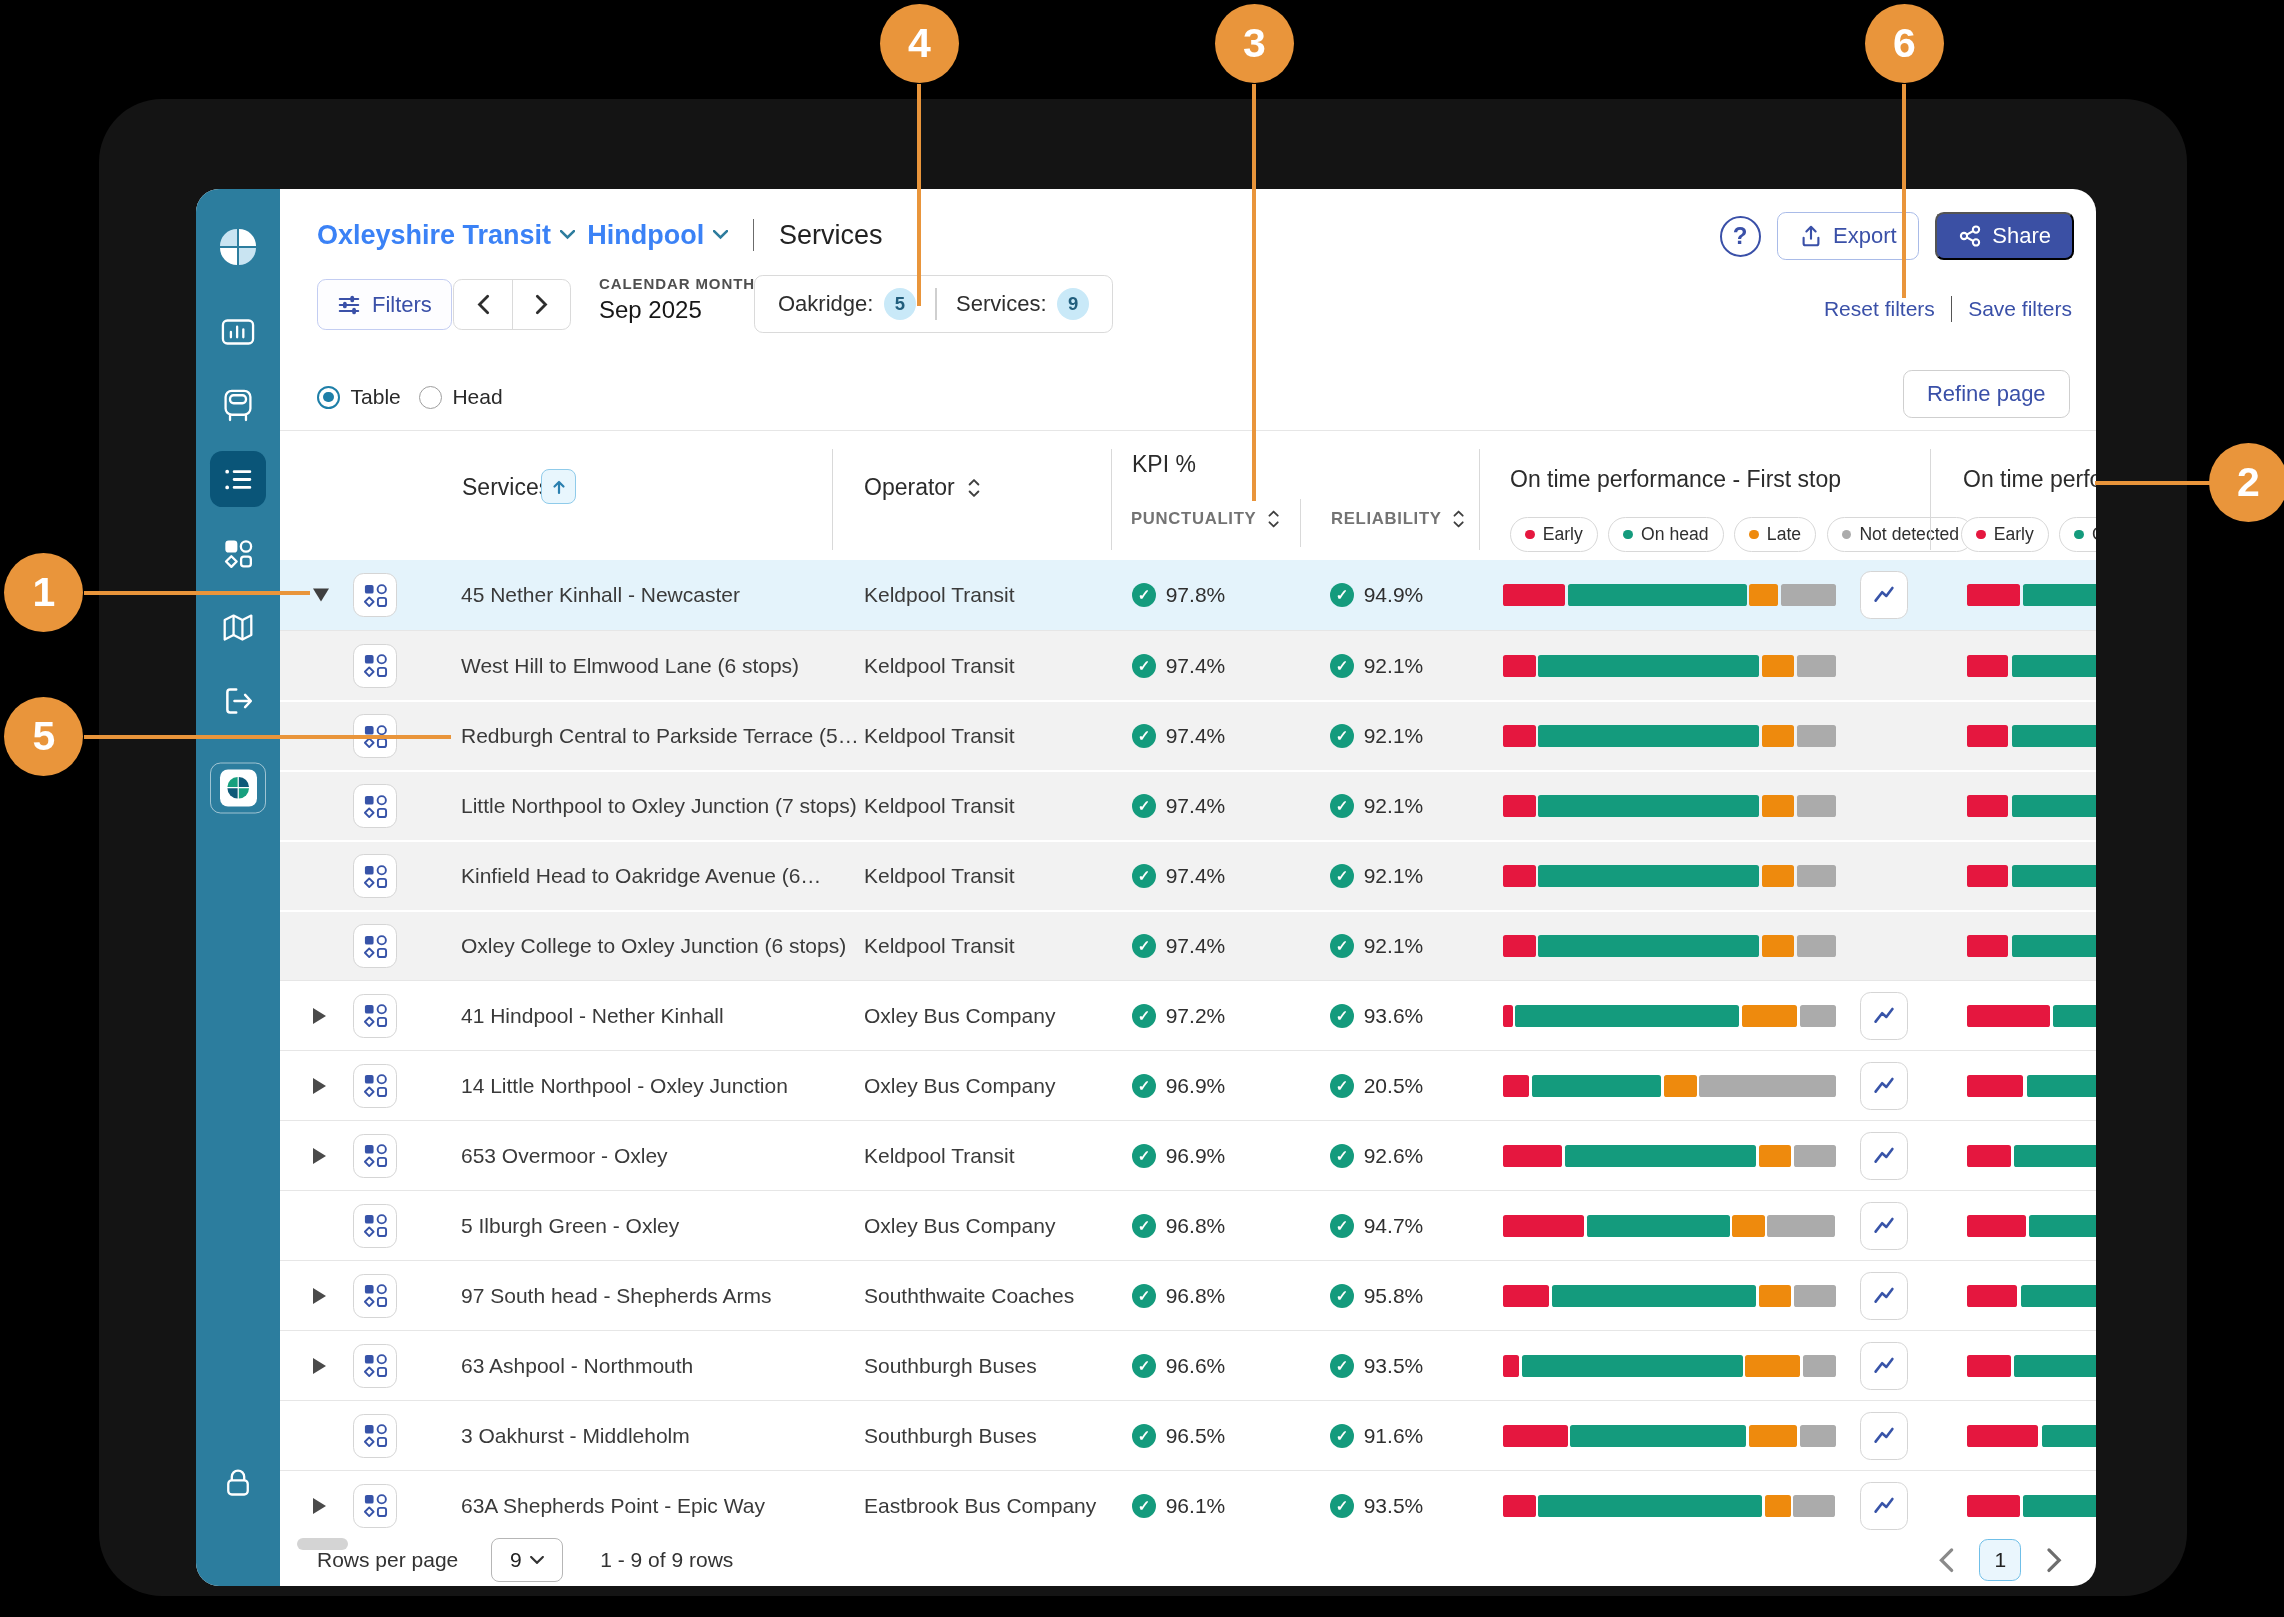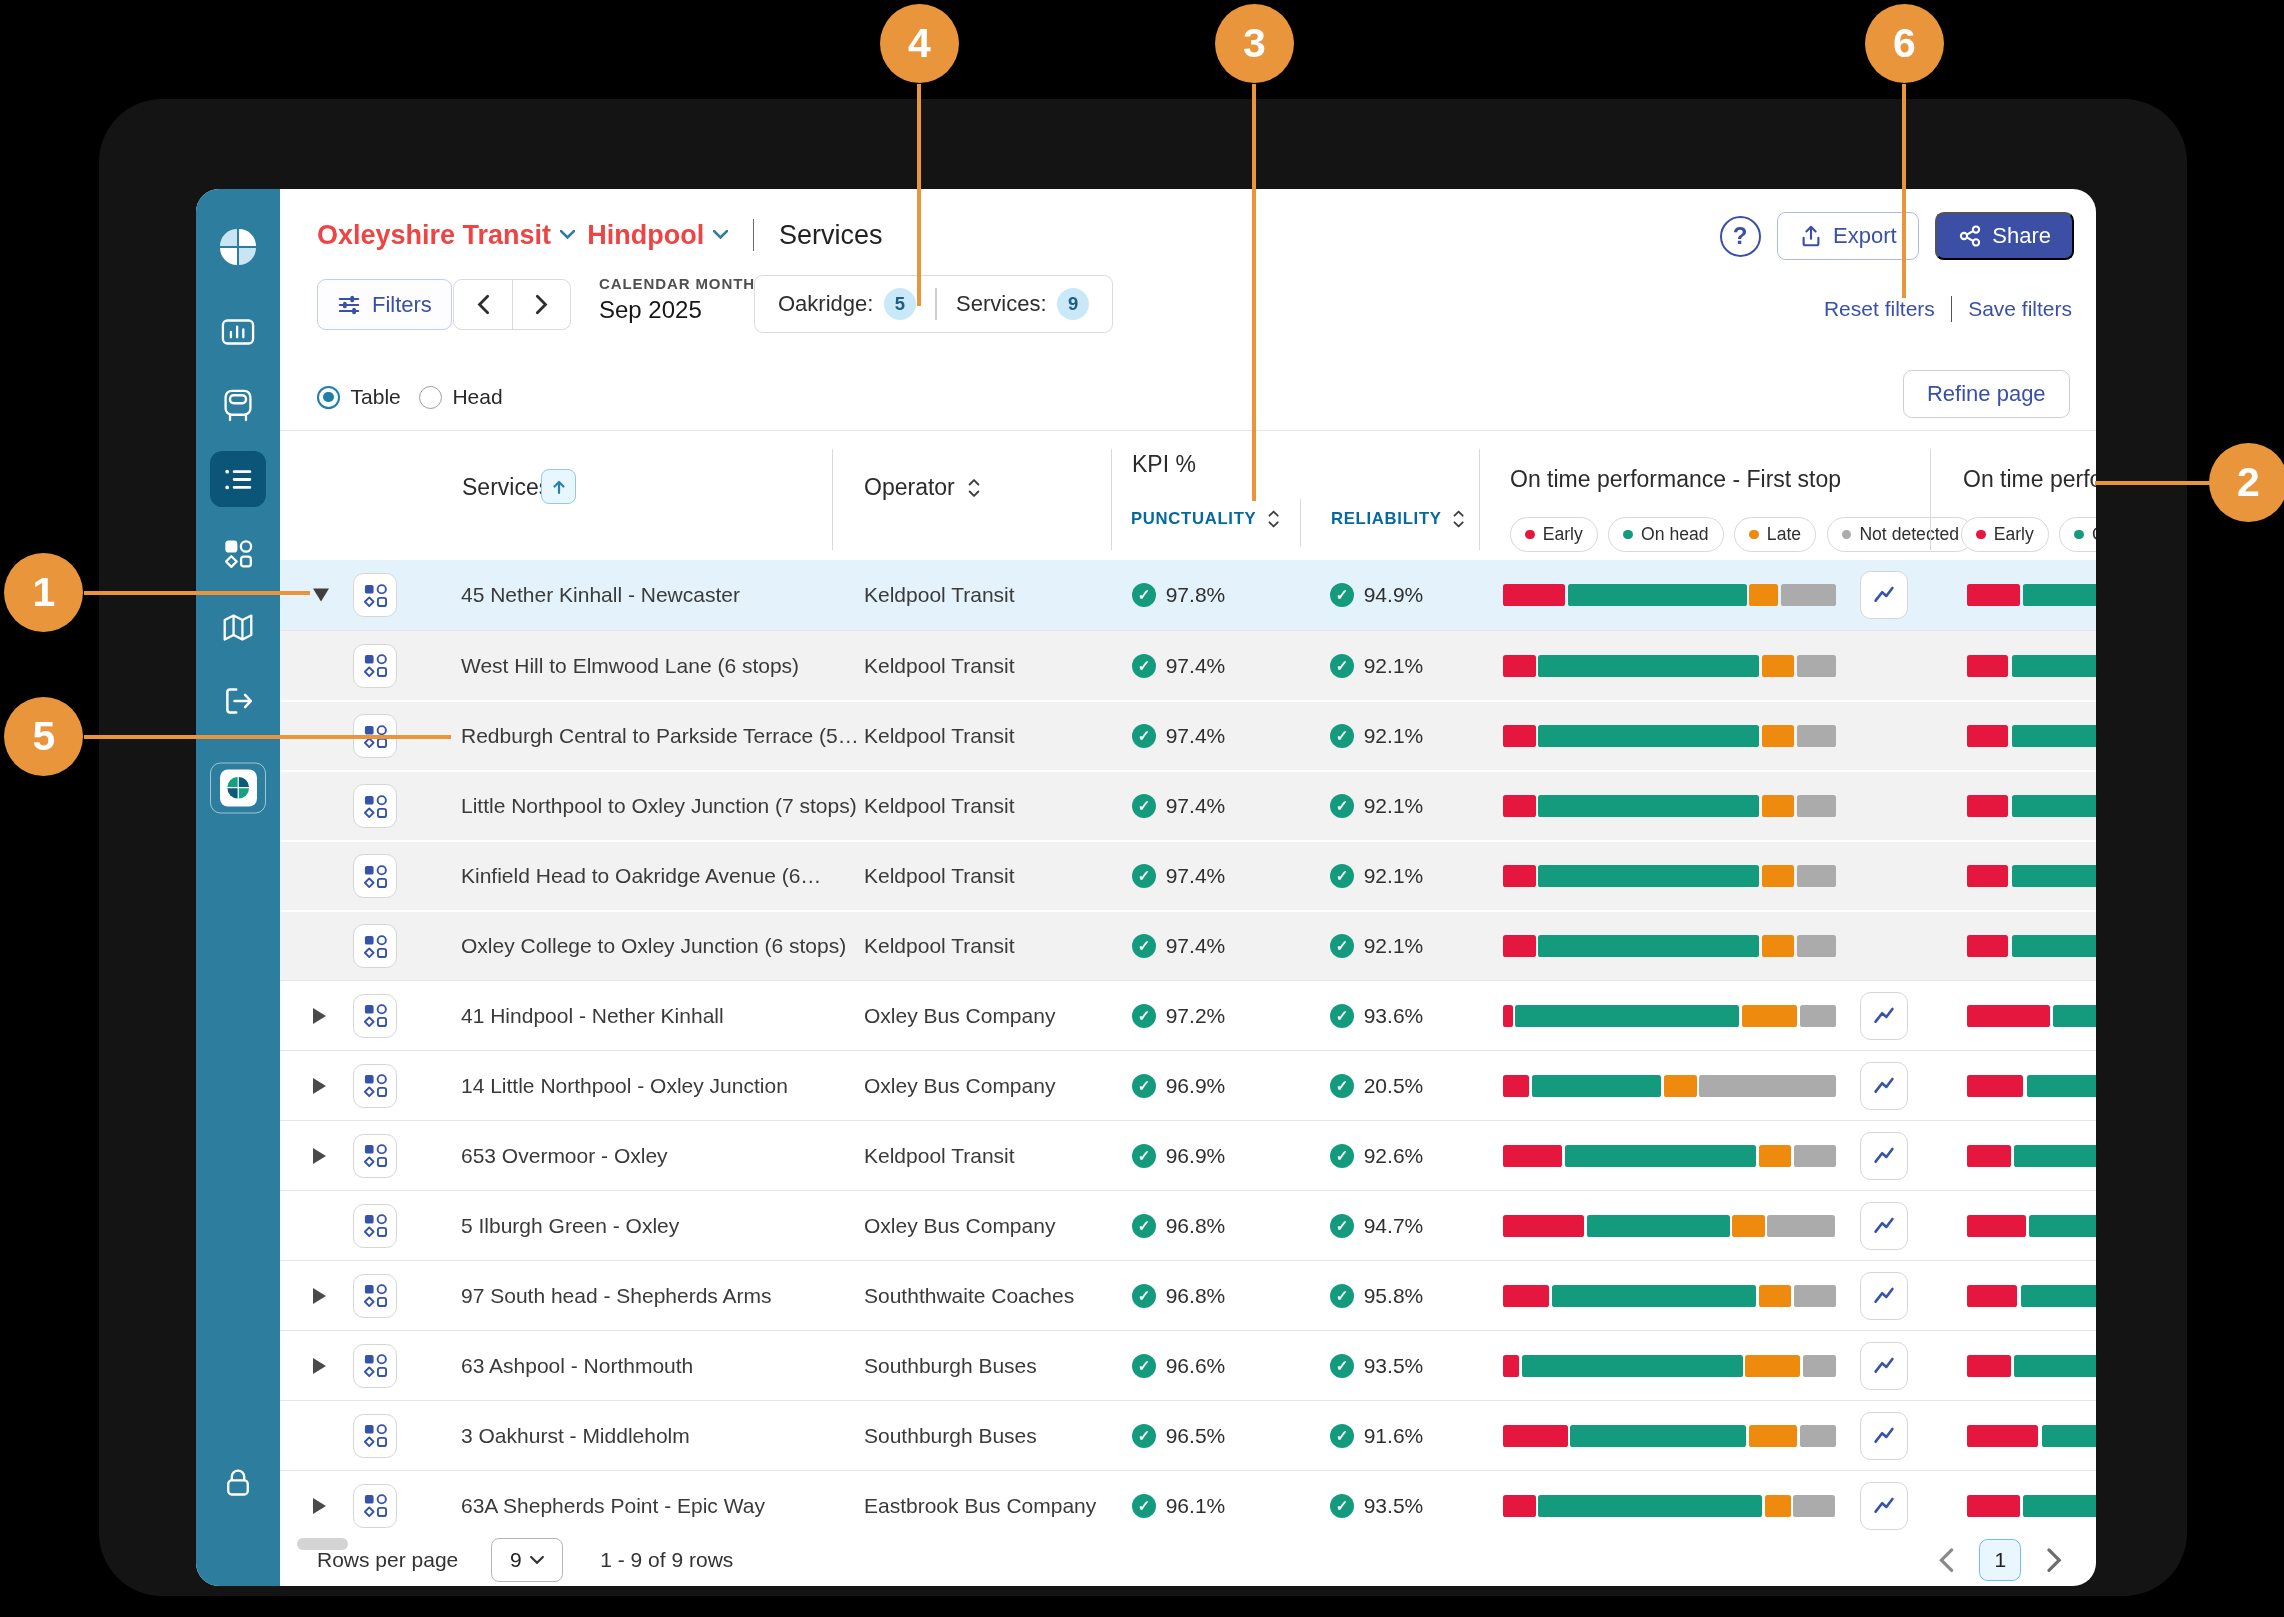--- a/index.html
+++ b/index.html
@@ -11,21 +11,21 @@
 
   
   .sidebar { position:absolute; left:0; top:0; width:84px; height:100%; background:#2C7D9E; }
   .side-ic { position:absolute; left:50%; transform:translate(-50%,-50%); display:flex; align-items:center; justify-content:center; }
   .active-pill { width:56px; height:56px; background:#0A5578; border-radius:12.3px; display:flex; align-items:center; justify-content:center; }
   .app-pill { width:56px; height:51px; border:1.3px solid rgba(255,255,255,.55); border-radius:10.6px; display:flex; align-items:center; justify-content:center; }
   .app-inner { width:37px; height:37px; background:#fff; border-radius:8px; display:flex; align-items:center; justify-content:center; }
 
   
   .breadcrumb { position:absolute; left:121px; top:25px; height:42px; display:flex; align-items:center; gap:12.3px; }
-  .crumb { color:#ef4444; font-size:27px; font-weight:bold; display:flex; align-items:center; gap:8.8px; }
+  .crumb { color:#3b82f6; font-size:27px; font-weight:bold; display:flex; align-items:center; gap:8.8px; }
   .crumb-div { width:1.8px; height:32px; background:#6b6b6b; margin:0 12.3px; }
   .page-title { color:#222; font-size:27px; font-weight:500; }
   .header-right { position:absolute; top:23px; right:22px; display:flex; align-items:center; gap:16px; }
   .help { width:41px; height:41px; border:2.2px solid #3A50A8; border-radius:50%; color:#3A50A8; font-size:24px; font-weight:600; display:flex; align-items:center; justify-content:center; }
   .btn { height:48px; border-radius:8.8px; display:flex; align-items:center; gap:10.6px; font-size:22px; padding:0 21px; }
   .btn-outline { border:1.3px solid #A9BBE8; background:#fff; color:#3A50A8; }
   .btn-solid { background:#3B50A4; color:#fff; }
 
   
   .filters-btn { position:absolute; left:121px; top:90px; height:51px; padding:0 19.4px; border:1.3px solid #C3CDF2; background:#FDFDFF; border-radius:8.8px; color:#3A50A8; font-size:22px; display:flex; align-items:center; gap:10.6px; }
@@ -46,21 +46,21 @@
   .radio { display:flex; align-items:center; gap:10.6px; }
   .rb { width:23px; height:23px; border-radius:50%; }
   .rb-on { border:2.2px solid #1E7FA8; display:flex; align-items:center; justify-content:center; }
   .rb-on::after { content:""; width:10.6px; height:10.6px; border-radius:50%; background:#1E7FA8; }
   .rb-off { border:1.8px solid #9e9e9e; }
   .refine-btn { position:absolute; right:26.4px; top:181px; height:48px; padding:0 23px; border:1.3px solid #cfcfcf; border-radius:8.8px; color:#3A50A8; font-size:22px; display:flex; align-items:center; background:#fff; }
   .content-divider { position:absolute; left:84px; right:0; top:241px; border-top:1.3px solid #e6e6e6; }
 
   
   .th-text { position:absolute; font-size:23px; color:#2b2b2b; font-weight:500; }
-  .th-caps { position:absolute; font-size:16.7px; letter-spacing:0.7px; color:#0369a1; font-weight:600; display:flex; align-items:center; gap:10.6px; }
+  .th-caps { position:absolute; font-size:16.7px; letter-spacing:0.7px; color:#737373; font-weight:600; display:flex; align-items:center; gap:10.6px; }
   .v-div { position:absolute; width:1.3px; background:#d9d9d9; }
   .sort-up-badge { position:absolute; left:345px; top:280px; width:35px; height:35px; background:#E8F6FD; border:1.3px solid #8FCBEA; border-radius:8px; display:flex; align-items:center; justify-content:center; }
   .legend-row { position:absolute; top:328px; display:flex; gap:10.6px; }
   .chip { height:35px; border:1.3px solid #d8d8d8; border-radius:18.5px; padding:0 14px; display:flex; align-items:center; gap:8px; font-size:17.6px; color:#2f2f2f; background:#fff; white-space:nowrap; }
   .dot { width:9.7px; height:9.7px; border-radius:50%; }
 
   
   .tbody { position:absolute; left:84px; top:371px; width:1816px; }
   .row { position:relative; height:70px; background:#fff; }
   .row + .row { border-top:0.9px solid #e6e6e6; }

